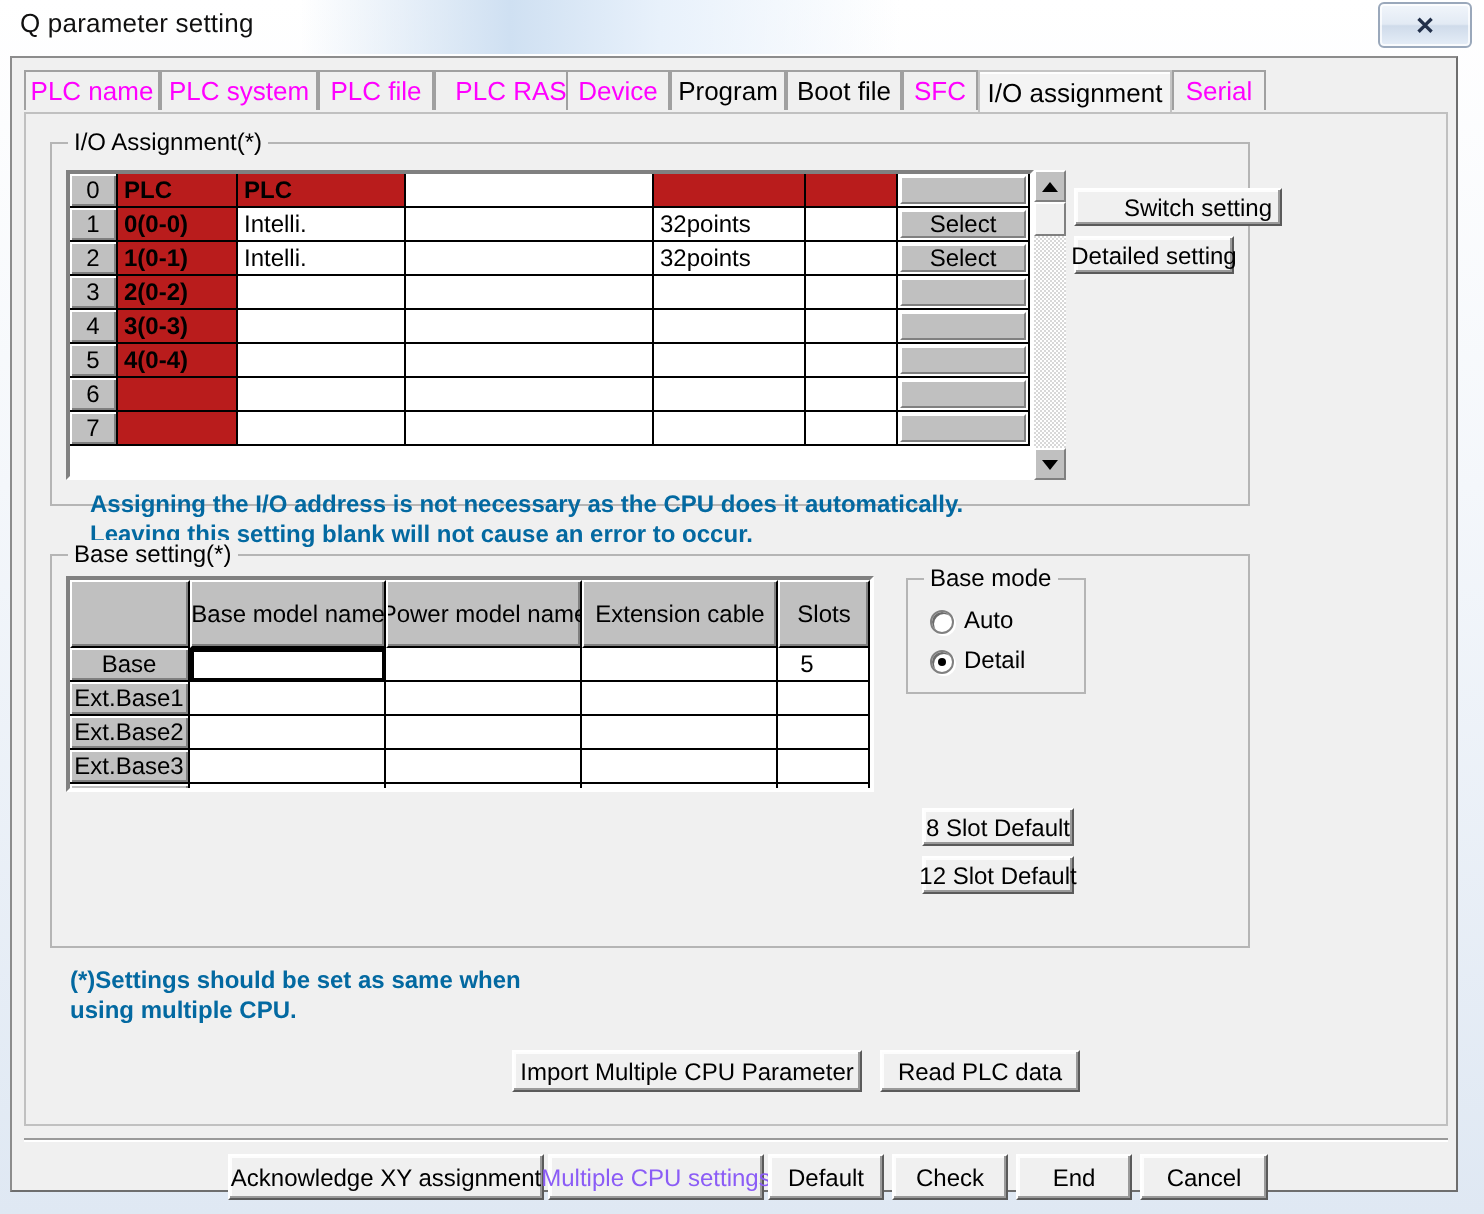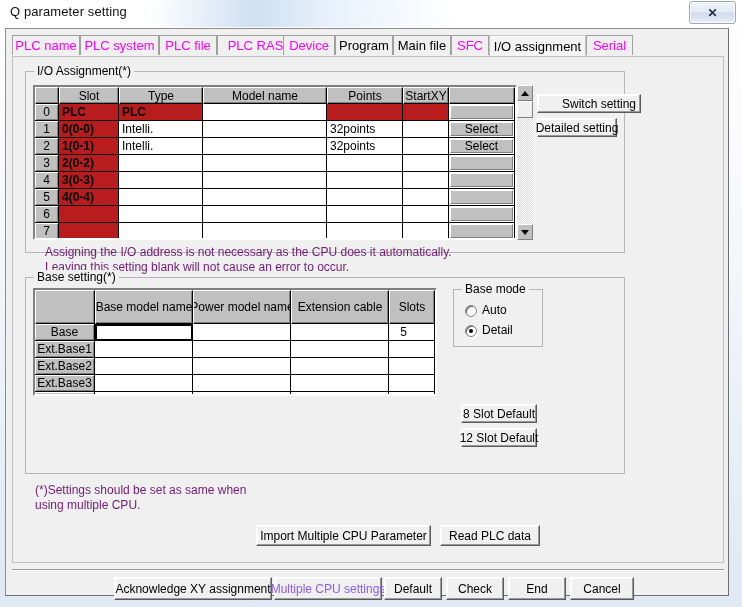--- a/index.html
+++ b/index.html
@@ -219,22 +219,23 @@
   }
   .radio.checked::after {
     content: "";
     position: absolute; left: 3px; top: 3px;
     width: 4px; height: 4px; border-radius: 50%;
     background: #000;
   }
 
   
   .note {
-    position: absolute; font-size: 12px; color: #701a75; line-height: 15px;
+    position: absolute; font-size: 12px; color: #0369a1; line-height: 15px;
     white-space: pre-line;
+    font-weight: bold;
   }
   .sep {
     position: absolute;
     border-top: 1px solid #9a9a9a;
     border-bottom: 1px solid #ffffff;
   }
 </style>
 </head>
 <body>
 
@@ -248,41 +249,32 @@
 
   <div class="client">
 
     <div class="tabstrip" id="tabstrip">
         <div class="tab" style="left: 0px; width: 68px;">PLC name</div>
         <div class="tab" style="left: 68px; width: 79px;">PLC system</div>
         <div class="tab" style="left: 147px; width: 58px;">PLC file</div>
         <div class="tab" style="left: 205px; width: 77px;">PLC RAS</div>
         <div class="tab" style="left: 271px; width: 52px;">Device</div>
         <div class="tab black" style="left: 323px; width: 58px;">Program</div>
-        <div class="tab black" style="left: 381px; width: 58px;">Main file</div>
+        <div class="tab black" style="left: 381px; width: 58px;">Boot file</div>
         <div class="tab" style="left: 439px; width: 38px;">SFC</div>
         <div class="tab black active" style="left: 477px; width: 97px;">I/O assignment</div>
         <div class="tab" style="left: 574px; width: 47px;">Serial</div>
       </div>
     <div class="tabpage">
 
       <div class="group" style="left:12px; top:14px; width:600px; height:182px;">
         <div class="glabel">I/O Assignment(*)</div>
       </div>
 
       <div class="grid" style="left:20px; top:28px; width:484px; height:155px;" id="io-grid">
-          <div class="grow">
-            <div class="gcell hdr" style="width: 24px;"></div>
-            <div class="gcell hdr" style="width: 60px;">Slot</div>
-            <div class="gcell hdr" style="width: 84px;">Type</div>
-            <div class="gcell hdr" style="width: 124px;">Model name</div>
-            <div class="gcell hdr" style="width: 76px;">Points</div>
-            <div class="gcell hdr" style="width: 46px;">StartXY</div>
-            <div class="gcell hdr" style="width: 66px;"></div>
-          </div>
           <div class="grow">
             <div class="gcell rowhdr" style="width: 24px;">0</div>
             <div class="gcell gray txt" style="width: 60px;">PLC</div>
             <div class="gcell gray txt" style="width: 84px;">PLC</div>
             <div class="gcell txt" style="width: 124px;"></div>
             <div class="gcell gray txt" style="width: 76px;"></div>
             <div class="gcell gray txt" style="width: 46px;"></div>
             <div class="gcell" style="width: 66px;">
               <div class="cellbtn"></div>
             </div>

